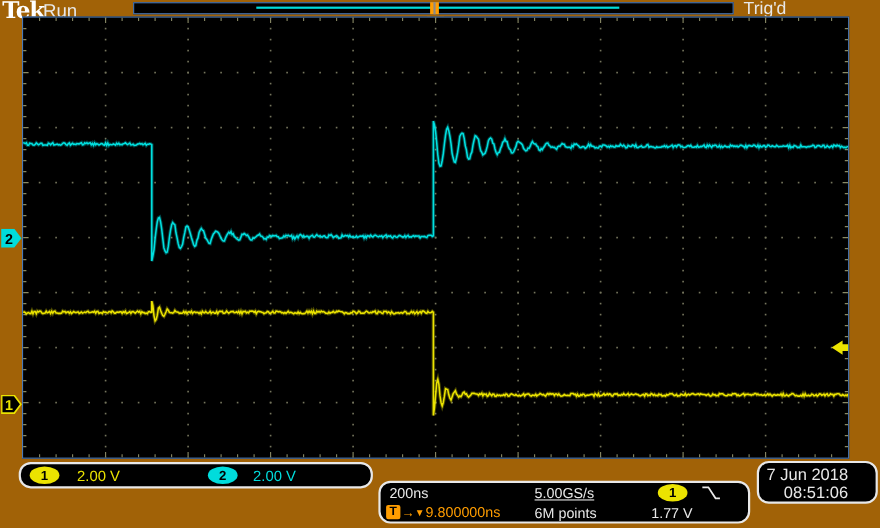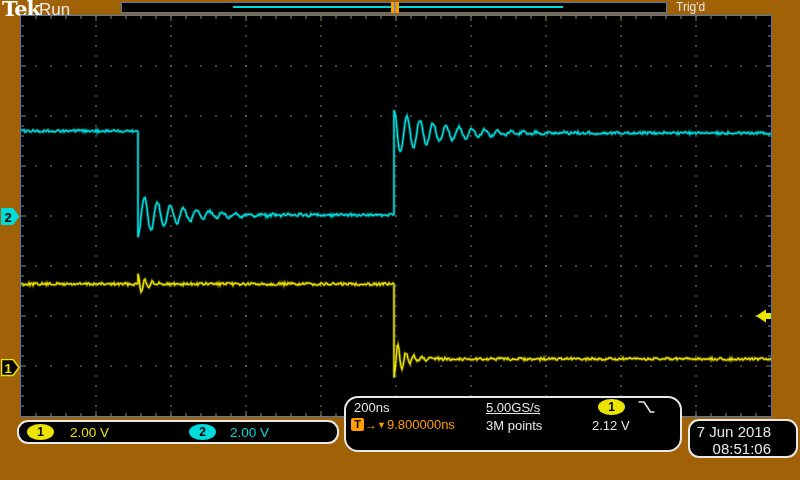--- a/index.html
+++ b/index.html
@@ -7,21 +7,21 @@
     position:relative; width:800px; height:480px; background:#a16207;
     font-family:"Liberation Sans", sans-serif; overflow:hidden;padding-left:14px;
     -webkit-font-smoothing:none;
   }
   .abs { position:absolute; }
 
   
   .tek-logo { left:2px; top:-4px; color:#fff; font-family:"DejaVu Serif", serif;
               font-weight:bold; font-size:21px; letter-spacing:-1px; }
   .run-status { left:39px; top:0px; color:#e8e8e8; font-size:17px; }
-  .trigd-status { left:676px; top:0px; color:#e8e8e8; font-size:12px; }
+  .trigd-status { left:676px; top:0px; color:#e8e8e8; font-size:16px; }
 
   .record-bar { left:121px; top:2px; width:546px; height:11px;
                 border:1px solid #4a7ab8; background:#000; box-sizing:border-box; }
   .record-view-line { left:111px; top:3px; width:330px; height:2px; background:#00dcdc; }
   .record-trigger-tick { left:269px; top:-1px; width:8px; height:11px; background:#ff9d00; }
   .record-trigger-tick .tick-core { position:absolute; left:3px; top:0; width:2px; height:100%; background:#8a8a8a; }
 
   
   .trigger-flag { left:388px; top:15px; width:16px; }
   .flag-arrow { width:0; height:0; margin-left:0;
@@ -39,21 +39,21 @@
   
   .ch-marker { left:1px; }
   #marker-ch2 { top:208px; }
   #marker-ch1 { top:359px; }
   .trig-arrow { left:755px; top:308px; }
 
   
   .readout-box { border:2px solid #e8e8e8; border-radius:11px; background:#000;
                  box-sizing:border-box; color:#e8e8e8; font-size:13px; }
   #box-ch    { left:17px;  top:420px; width:322px; height:24px; }
-  #box-horiz { left:344px; top:396px; width:338px; height:56px;border-radius:14px; }
+  #box-horiz { left:344px; top:437px; width:338px; height:39px; }
   #box-dt    { left:688px; top:419px; width:110px; height:39px; }
 
   .badge { position:absolute; width:27px; height:16px; border-radius:50%;
            color:#000; font-weight:bold; font-size:12px; text-align:center;
            line-height:16px; }
   .badge-yellow { background:#ebe300; }
   .badge-cyan { background:#00dcdc; }
 
   #ch1-badge { left:8px; top:2px; }
   #ch1-scale { position:absolute; left:51px; top:3px; color:#ebe300; font-size:13.5px; }
@@ -1022,22 +1022,22 @@
     <div class="abs badge badge-yellow hb-trigbadge">1</div>
     <svg class="abs hb-slope" width="19" height="15" viewBox="0 0 19 15">
       <polyline points="1.5,2 7,2 13.5,12 17.5,12" fill="none" stroke="#e8e8e8" stroke-width="1.6"></polyline>
     </svg>
     <div class="abs hb-trigpos">
       <span class="t-badge">T</span>
         <span class="t-arrow">→</span>
         <span class="t-tri">▼</span>
         <span>9.800000ns</span>
     </div>
-    <div class="abs hb-recordlen">3M points</div>
-    <div class="abs hb-triglevel">2.12 V</div>
+    <div class="abs hb-recordlen">6M points</div>
+    <div class="abs hb-triglevel">1.77 V</div>
   </div>
 
   <div id="box-dt" class="abs readout-box">
     <div class="dt-line dt-date">7 Jun 2018</div>
     <div class="dt-line dt-time">08:51:06</div>
   </div>
 
 </div>
 
 </body></html>

